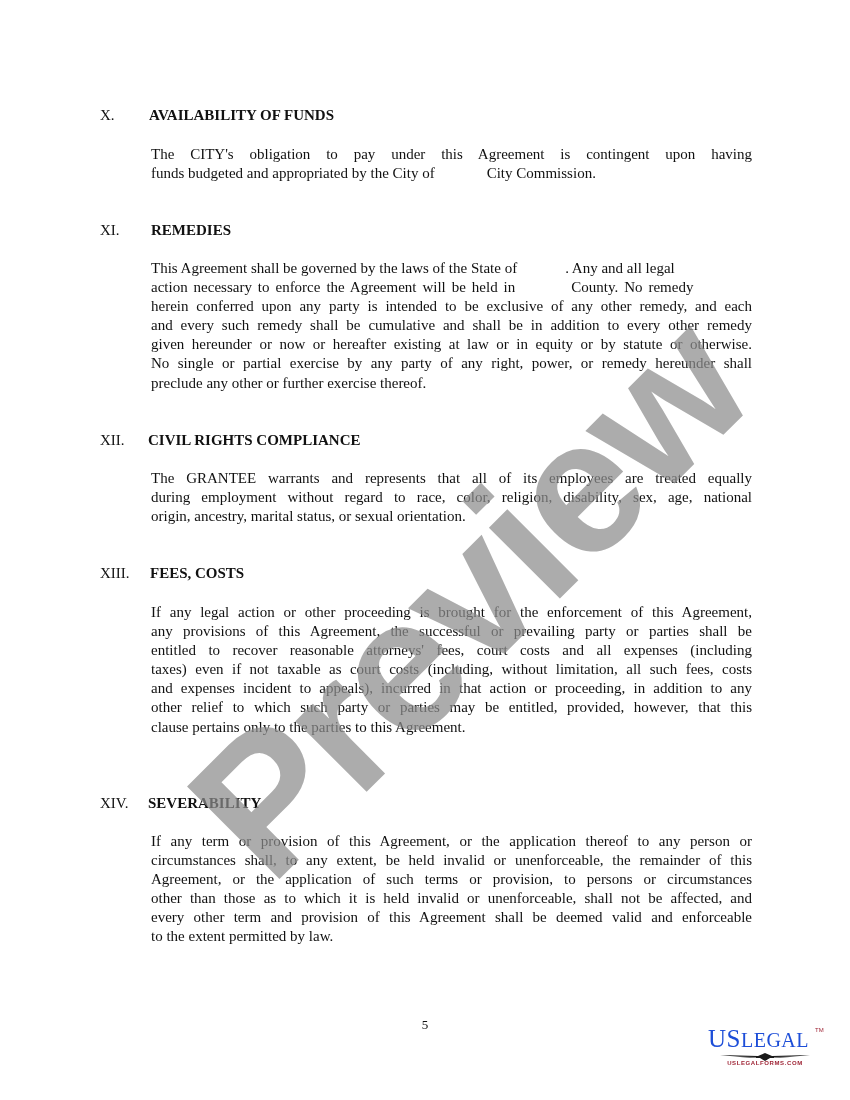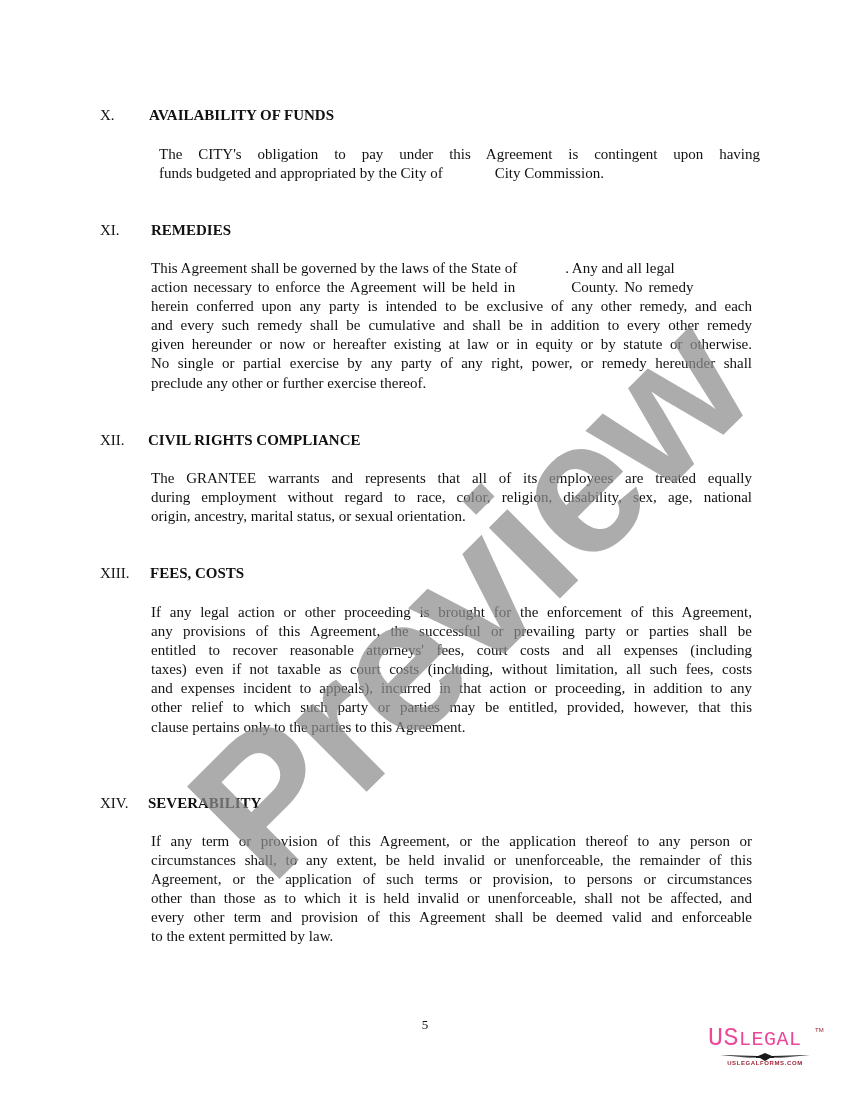--- a/index.html
+++ b/index.html
@@ -13,39 +13,39 @@
     .body { position: absolute; left: 151px; width: 601px; font-size: 15px; line-height: 19.1px; text-align: justify; }
     .body .ln { display: block; text-align: justify; text-align-last: justify; white-space: nowrap; height: 19.1px; }
     .body .ln.last { text-align-last: left; }
     .gap { display: inline-block; }
     .page-number { position: absolute; left: 0; width: 850px; top: 1017px; text-align: center; font-size: 13px; }
     .watermark { position: absolute; left: 130px; top: 520px; width: 640px; text-align: center;
                  font-family: "Liberation Sans", "DejaVu Sans", sans-serif; font-weight: bold; font-size: 190px;
                  color: rgba(140,140,140,0.72); transform: rotate(-45deg); transform-origin: 50% 50%;
                  line-height: 1; letter-spacing: -4px; pointer-events: none; }
     .logo { position: absolute; left: 706px; top: 1026px; width: 118px; height: 42px; }
-    .logo .brand { position: absolute; left: 2px; top: 0; font-family: Liberation Mono, monospace; font-size: 25px;
-                   color: #ec4899; letter-spacing: 0.5px; line-height: 26px; white-space: nowrap; }
+    .logo .brand { position: absolute; left: 2px; top: 0; font-family: Liberation Serif, serif; font-size: 25px;
+                   color: #1d4ed8; letter-spacing: 0.5px; line-height: 26px; white-space: nowrap; }
     .logo .brand .small { font-size: 20px; }
     .logo .tm { position: absolute; left: 109px; top: 1px; font-size: 6px; color: #9e2233; font-family: "Liberation Sans", sans-serif; }
     .logo .wings { position: absolute; left: 14px; top: 27px; width: 90px; height: 8px; }
     .logo .url { position: absolute; left: 0; top: 34px; width: 118px; text-align: center; font-size: 6px;
                  letter-spacing: 0.6px; color: #9e2233; font-family: "Liberation Sans", sans-serif; font-weight: bold; }
   </style>
 </head>
 <body>
 
 <div class="page">
 
   <div class="section">
     <div class="heading" style="top:106px;">
       <span class="num">X.</span>
       <span class="title" style="left:49px;">AVAILABILITY OF FUNDS</span>
     </div>
-    <div class="body" style="top:145px;margin-left:8px;">
+    <div class="body" style="top:145px;">
       <span class="ln">The CITY's obligation to pay under this Agreement is contingent upon having</span>
       <span class="ln last"><span>funds budgeted and appropriated by the City of</span><span class="gap" style="width:52px;"></span><span>City Commission.</span></span>
     </div>
   </div>
 
   <div class="section">
     <div class="heading" style="top:221px;">
       <span class="num">XI.</span>
       <span class="title" style="left:51px;">REMEDIES</span>
     </div>

